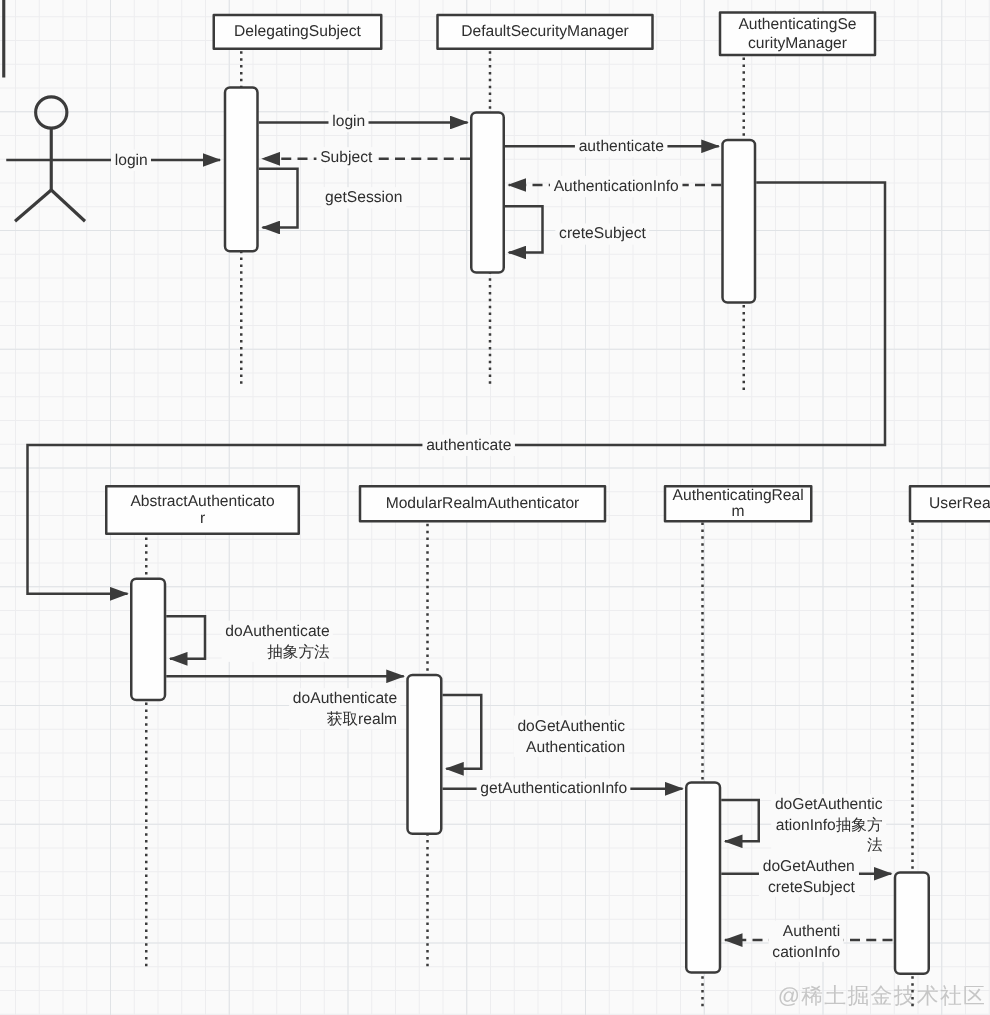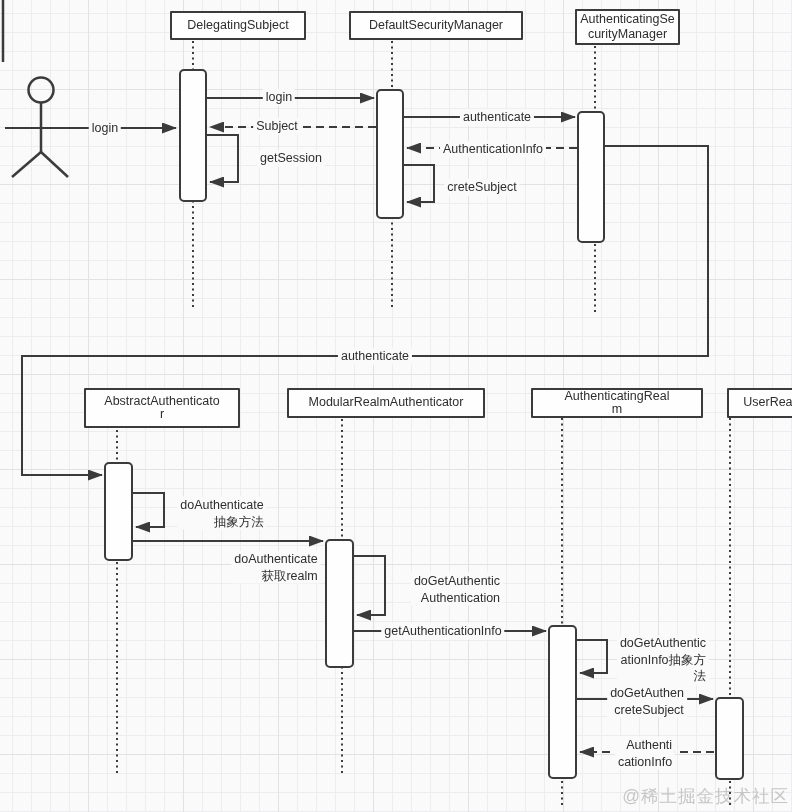--- a/index.html
+++ b/index.html
@@ -96,26 +96,26 @@
 
     <g stroke="#3b3b3b" stroke-width="2" stroke-dasharray="8 5" fill="none">
       <line x1="376" y1="127" x2="210" y2="127" marker-end="url(#arr)"></line>
       <line x1="577" y1="148" x2="407" y2="148" marker-end="url(#arr)"></line>
       <line x1="714" y1="752" x2="580" y2="752" marker-end="url(#arr)"></line>
     </g>
   </svg>
 
   <div class="pbox" style="left:126px;top:11px;width:136px;height:29px">DelegatingSubject</div>
   <div class="pbox" style="left:305px;top:11px;width:174px;height:29px">DefaultSecurityManager</div>
-  <div class="pbox" style="left:531px;top:9px;width:105px;height:36px;line-height:15px">AuthenticatingSe
+  <div class="pbox" style="left:531px;top:9px;width:126px;height:36px;line-height:15px">AuthenticatingSe
 curityManager</div>
   <div class="pbox" style="left:40px;top:388px;width:156px;height:40px">AbstractAuthenticato
 r</div>
   <div class="pbox" style="left:243px;top:388px;width:198px;height:30px">ModularRealmAuthenticator</div>
-  <div class="pbox" style="left:487px;top:388px;width:172px;height:30px">AuthenticatingReal
+  <div class="pbox" style="left:487px;top:388px;width:119px;height:30px">AuthenticatingReal
 m</div>
   <div class="pbox" style="left:683px;top:388px;width:95px;height:30px">UserRealm</div>
 
   <div class="act" style="left:179px;top:69px;width:28px;height:133px"></div>
   <div class="act" style="left:376px;top:89px;width:28px;height:130px"></div>
   <div class="act" style="left:577px;top:111px;width:28px;height:132px"></div>
   <div class="act" style="left:104px;top:462px;width:29px;height:99px"></div>
   <div class="act" style="left:325px;top:539px;width:29px;height:129px"></div>
   <div class="act" style="left:548px;top:625px;width:29px;height:154px"></div>
   <div class="act" style="left:715px;top:697px;width:29px;height:83px"></div>

